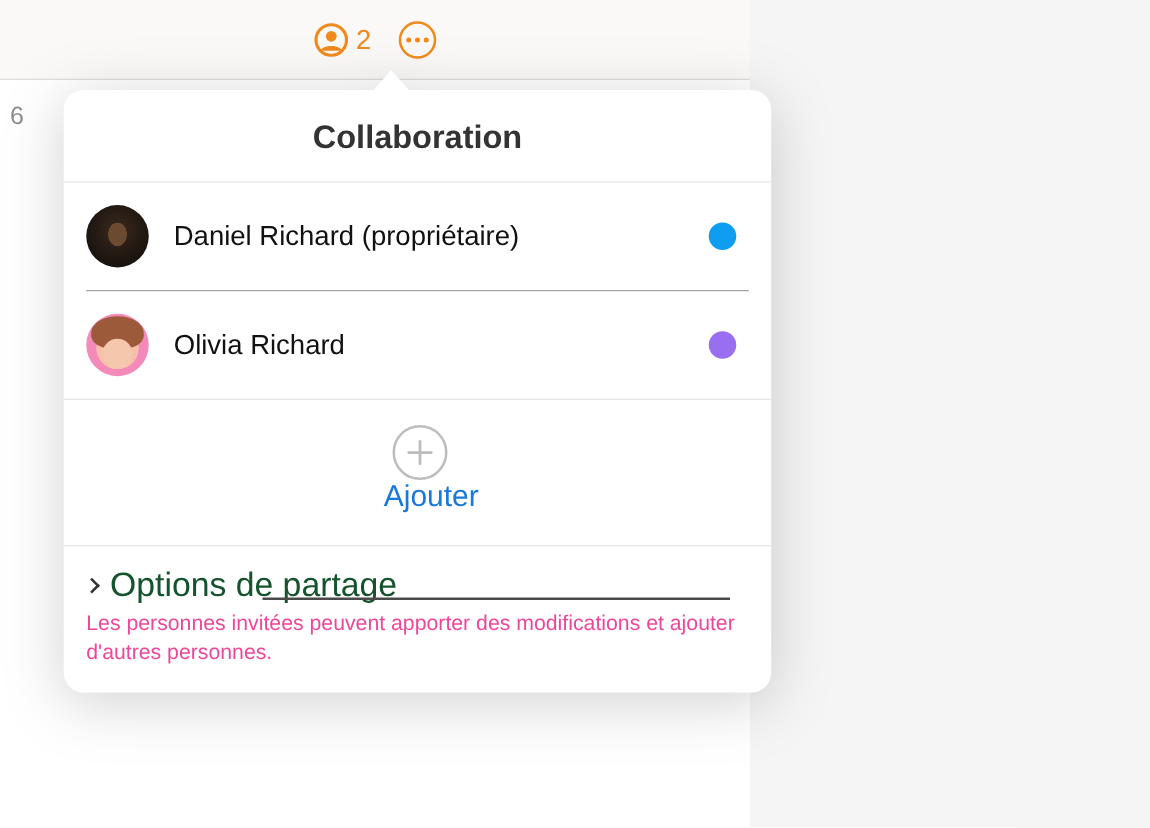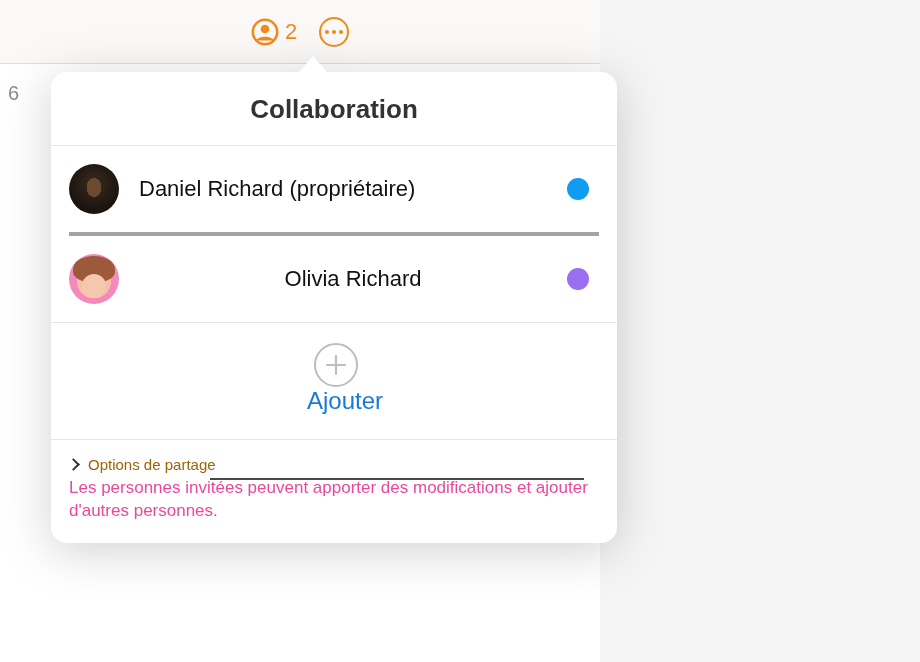--- a/index.html
+++ b/index.html
@@ -104,25 +104,24 @@
       color: #333;
       border-bottom: 1px solid #e6e6e6;
     }
     .participants {
       padding: 0 18px;
     }
     .participant {
       display: flex;
       align-items: center;
       padding: 18px 0;
-      border-bottom: 4px solid #a3a3a3;
+      border-bottom: 1px solid #a3a3a3;
     }
     .participant:last-child {
       border-bottom: none;
-      text-align: center;
     }
     .avatar {
       width: 50px;
       height: 50px;
       border-radius: 50%;
       flex-shrink: 0;
       position: relative;
       overflow: hidden;
     }
     .avatar-1 { background: radial-gradient(circle at 50% 40%, #3a2a1f 0%, #1a130e 70%); }
@@ -198,22 +197,22 @@
     }
     .chevron {
       width: 9px;
       height: 9px;
       border-top: 2.5px solid #333;
       border-right: 2.5px solid #333;
       transform: rotate(45deg);
       margin-right: 2px;
     }
     .share-options-title {
-      font-size: 15px;
-      color: #a16207;
+      font-size: 27px;
+      color: #14532d;
     }
     .share-options-desc {
       font-size: 17px;
       color: #ec4899;
       line-height: 1.35;
       margin-top: 4px;
       padding-left: 0;
     }
     .callout-line{
       position:absolute;

